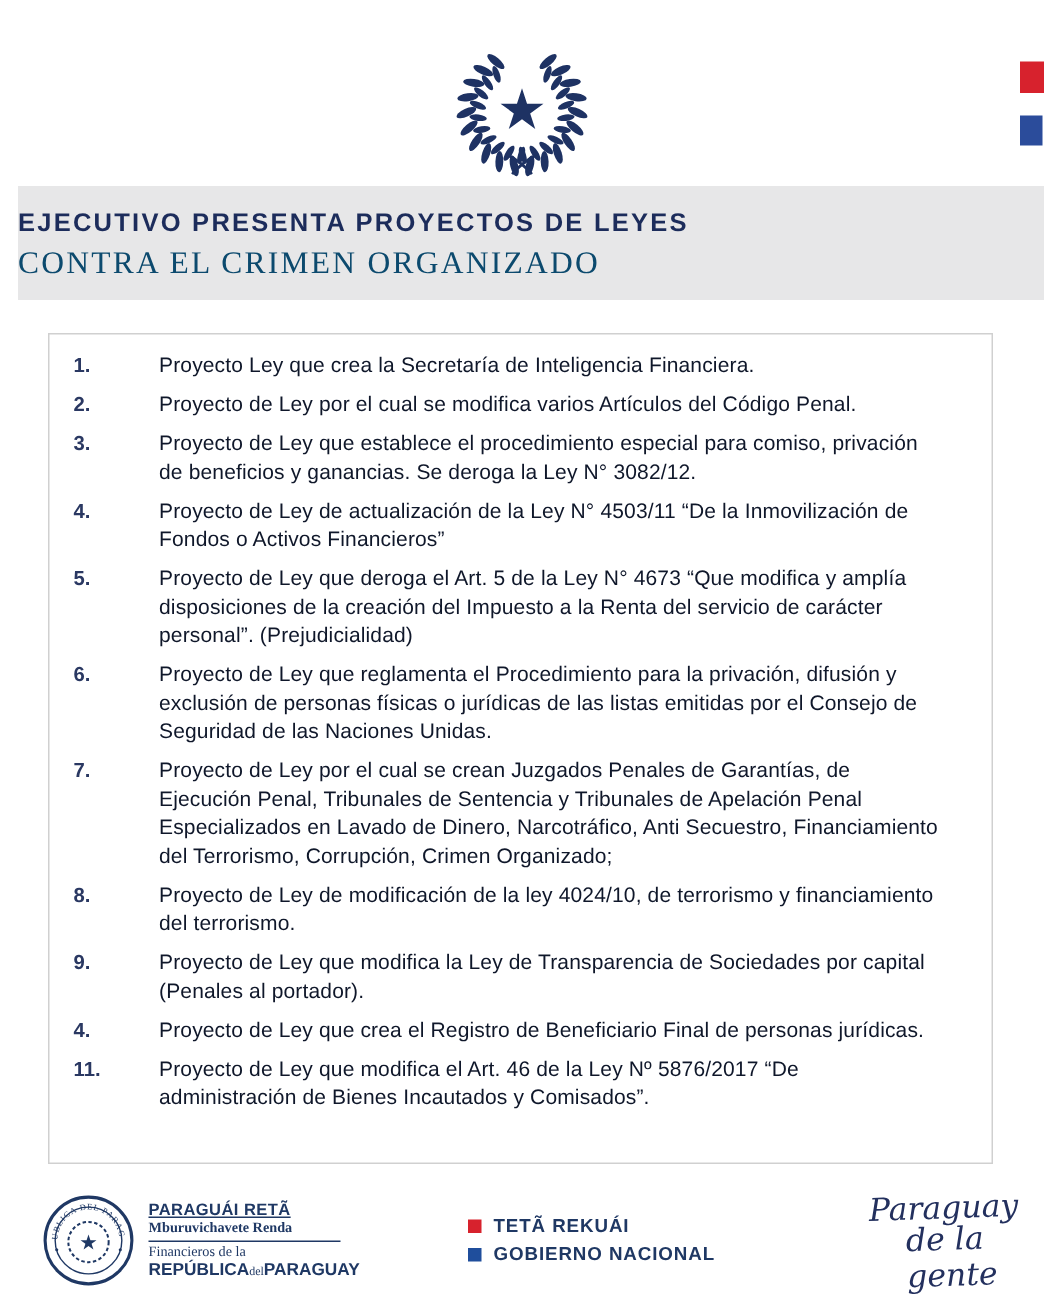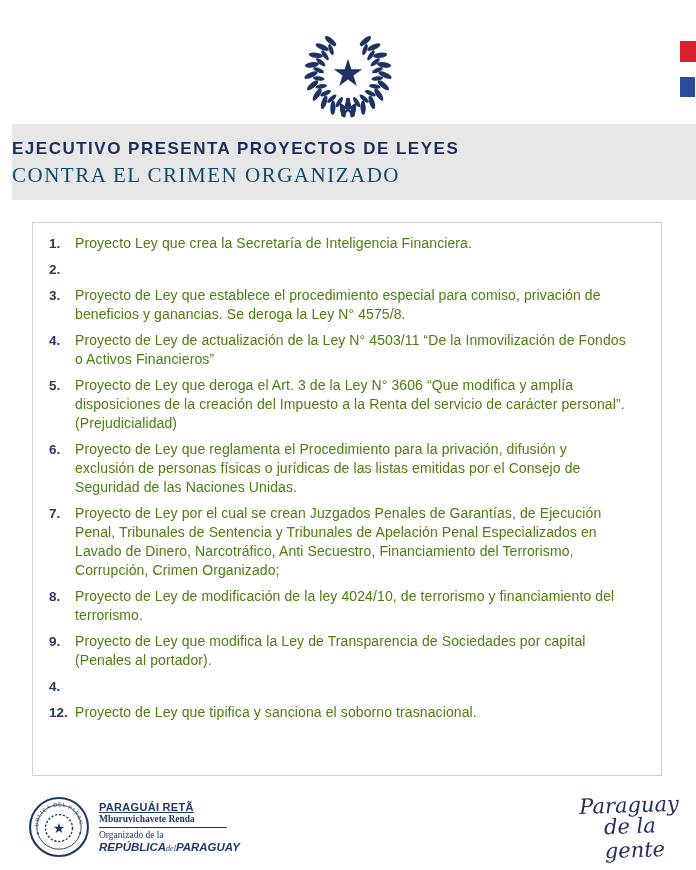--- a/index.html
+++ b/index.html
@@ -21,32 +21,32 @@
   .band .title{padding-top:15px;font-size:17px;font-weight:bold;letter-spacing:1.5px;color:#1C2C5B;}
   .band .subtitle{margin-top:4px;font-family:"Liberation Serif",serif;font-size:21px;
                   letter-spacing:1.5px;color:#0c4a6e;}
 
   
   .listbox{position:absolute;top:222px;left:32px;width:630px;height:554px;box-sizing:border-box;
            border:1px solid #D0D0D0;background:#fff;padding:11px 34px 8px 14px;}
   .item{display:flex;margin-bottom:7px;}
   .item .num{flex:none;width:28px;padding-left:2px;box-sizing:border-box;
              font-weight:bold;color:#2A3862;font-size:13.5px;line-height:19px;}
-  .item .txt{color:#4d7c0f;font-size:14px;line-height:19px;letter-spacing:0.1px;}
+  .item .txt{color:#0f172a;font-size:14px;line-height:19px;letter-spacing:0.1px;margin-left:31px;}
 
   
   .footer{position:absolute;top:790px;left:0;width:696px;height:78px;color:#1F3864;}
   .f-left{position:absolute;left:28px;top:6px;display:flex;align-items:center;gap:9px;}
   .f-left svg{width:62px;height:62px;flex:none;}
   .f-left-text{width:138px;}
   .fl1{font-weight:bold;font-size:11px;letter-spacing:0.3px;color:#1F3864;text-decoration:underline;}
   .fl2{font-family:"Liberation Serif",serif;font-size:9.5px;color:#1F3864;margin-top:1px;font-weight:bold;}
   .fl-rule{border:none;border-top:1px solid #1F3864;margin:3px 0 2px 0;width:128px;}
   .fl3{font-family:"Liberation Serif",serif;font-size:9.5px;color:#1F3864;}
-  .fl4{font-weight:bold;font-size:11.5px;color:#1F3864;margin-top:1px;font-style:italic;}
+  .fl4{font-weight:bold;font-size:11.5px;color:#1F3864;margin-top:1px;}
   .fl4 .small-del{font-family:"Liberation Serif",serif;font-weight:normal;font-size:8px;}
 
   .f-center{position:absolute;left:312px;top:20px;}
   .g-line{display:flex;align-items:center;gap:8px;margin-bottom:5px;}
   .gsq{width:9px;height:9px;flex:none;}
   .gsq.red{background:#D7222D;}
   .gsq.blue{background:#1F4E9C;}
   .g-text{font-weight:bold;font-size:12.5px;letter-spacing:0.6px;color:#1F3864;}
 
   .f-right{position:absolute;left:580px;top:3px;font-family:"DejaVu Serif",serif;
@@ -121,35 +121,36 @@
 
   <div class="listbox">
 
       <div class="item">
         <span class="num">1.</span>
         <span class="txt">Proyecto Ley que crea la Secretaría de Inteligencia Financiera.</span>
       </div>
 
       <div class="item">
         <span class="num">2.</span>
+        <span class="txt">Proyecto de Ley por el cual se modifica varios Artículos del Código Penal.</span>
       </div>
 
       <div class="item">
         <span class="num">3.</span>
-        <span class="txt">Proyecto de Ley que establece el procedimiento especial para comiso, privación de beneficios y ganancias. Se deroga la Ley N° 4575/8.</span>
+        <span class="txt">Proyecto de Ley que establece el procedimiento especial para comiso, privación de beneficios y ganancias. Se deroga la Ley N° 3082/12.</span>
       </div>
 
       <div class="item">
         <span class="num">4.</span>
         <span class="txt">Proyecto de Ley de actualización de la Ley N° 4503/11 “De la Inmovilización de Fondos o Activos Financieros”</span>
       </div>
 
       <div class="item">
         <span class="num">5.</span>
-        <span class="txt">Proyecto de Ley que deroga el Art. 3 de la Ley N° 3606 “Que modifica y amplía disposiciones de la creación del Impuesto a la Renta del servicio de carácter personal”. (Prejudicialidad)</span>
+        <span class="txt">Proyecto de Ley que deroga el Art. 5 de la Ley N° 4673 “Que modifica y amplía disposiciones de la creación del Impuesto a la Renta del servicio de carácter personal”. (Prejudicialidad)</span>
       </div>
 
       <div class="item">
         <span class="num">6.</span>
         <span class="txt">Proyecto de Ley que reglamenta el Procedimiento para la privación, difusión y exclusión de personas físicas o jurídicas de las listas emitidas por el Consejo de Seguridad de las Naciones Unidas.</span>
       </div>
 
       <div class="item">
         <span class="num">7.</span>
         <span class="txt">Proyecto de Ley por el cual se crean Juzgados Penales de Garantías, de Ejecución Penal, Tribunales de Sentencia y Tribunales de Apelación Penal Especializados en Lavado de Dinero, Narcotráfico, Anti Secuestro, Financiamiento del Terrorismo, Corrupción, Crimen Organizado;</span>
@@ -160,27 +161,28 @@
         <span class="txt">Proyecto de Ley de modificación de la ley 4024/10, de terrorismo y financiamiento del terrorismo.</span>
       </div>
 
       <div class="item">
         <span class="num">9.</span>
         <span class="txt">Proyecto de Ley que modifica la Ley de Transparencia de Sociedades por capital (Penales al portador).</span>
       </div>
 
       <div class="item">
         <span class="num">4.</span>
-      </div>
-
-
-      <div class="item">
-        <span class="num">12.</span>
-        <span class="txt">Proyecto de Ley que tipifica y sanciona el soborno trasnacional.</span>
-      </div>
+        <span class="txt">Proyecto de Ley que crea el Registro de Beneficiario Final de personas jurídicas.</span>
+      </div>
+
+      <div class="item">
+        <span class="num">11.</span>
+        <span class="txt">Proyecto de Ley que modifica el Art. 46 de la Ley Nº 5876/2017 “De administración de Bienes Incautados y Comisados”.</span>
+      </div>
+
     </div>
 
   <div class="footer">
 
     <div class="f-left">
       <svg viewBox="0 0 60 60">
         <circle cx="30" cy="30" r="28" fill="none" stroke="#1F3864" stroke-width="2"></circle>
         <circle cx="30" cy="30" r="21.5" fill="none" stroke="#1F3864" stroke-width="0.9"></circle>
         <path id="sealArc" d="M 10 30 A 20 20 0 0 1 50 30" fill="none"></path>
         <text font-family="Liberation Serif, serif" font-size="5.4" fill="#1F3864" letter-spacing="0.6">
@@ -188,27 +190,37 @@
         </text>
         <circle cx="30" cy="31" r="13" fill="none" stroke="#1F3864" stroke-width="1.3" stroke-dasharray="2.2,1.6"></circle>
         <polygon id="seal-star" fill="#1F3864" points="30.00,26.10 31.23,29.80 35.14,29.83 32.00,32.15 33.17,35.87 30.00,33.60 26.83,35.87 28.00,32.15 24.86,29.83 28.77,29.80"></polygon>
         <circle cx="9.5" cy="36" r="1" fill="#1F3864"></circle>
         <circle cx="50.5" cy="36" r="1" fill="#1F3864"></circle>
       </svg>
       <div class="f-left-text">
         <div class="fl1">PARAGUÁI RETÃ</div>
         <div class="fl2">Mburuvichavete Renda</div>
         <hr class="fl-rule">
-        <div class="fl3">Organizado de la</div>
+        <div class="fl3">Financieros de la</div>
         <div class="fl4">
           <span>REPÚBLICA</span><span class="small-del">del</span><span>PARAGUAY</span>
         </div>
       </div>
     </div>
 
+    <div class="f-center">
+      <div class="g-line">
+        <span class="gsq red"></span>
+        <span class="g-text">TETÃ REKUÁI</span>
+      </div>
+      <div class="g-line">
+        <span class="gsq blue"></span>
+        <span class="g-text">GOBIERNO NACIONAL</span>
+      </div>
+    </div>
 
     <div class="f-right">
       <div class="s1">Paraguay</div>
       <div class="s2">de la gente</div>
     </div>
 
   </div>
 </div>
 
 </body></html>

